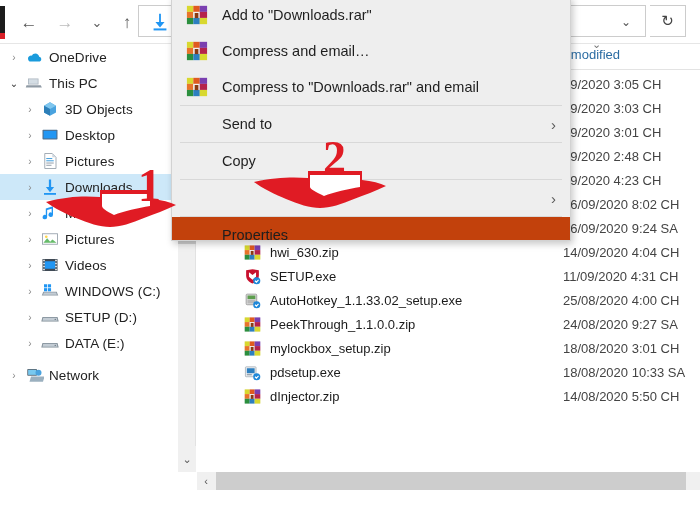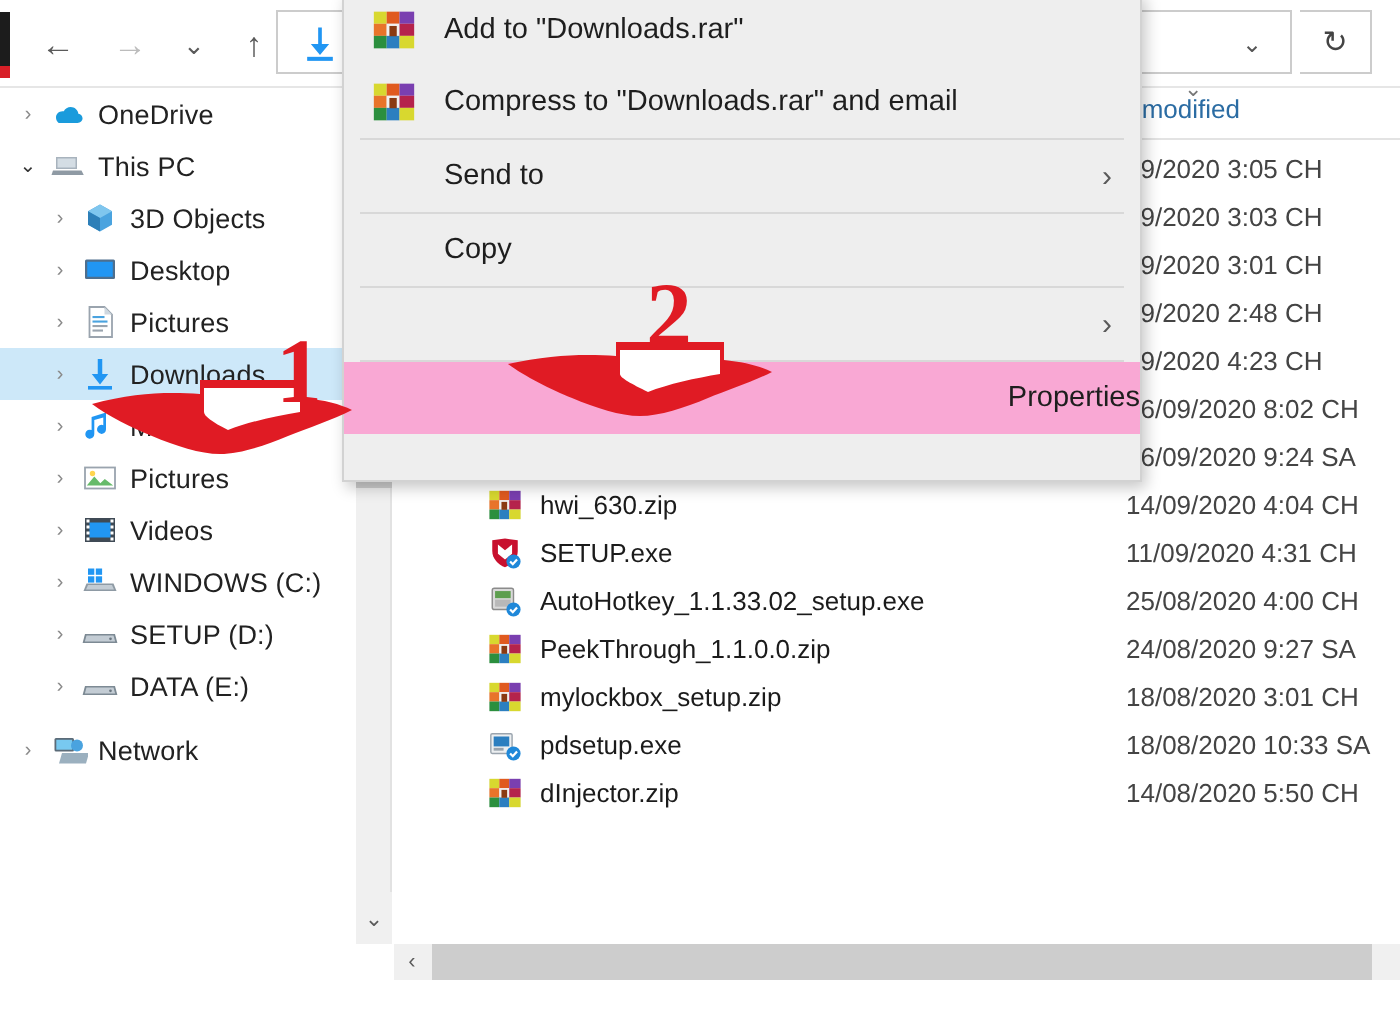--- a/index.html
+++ b/index.html
@@ -217,21 +217,21 @@
   }
   .ctx-item {
     position: relative;
     height: 36px;
     display: flex; align-items: center;
     font-size: 14.5px;
     color: #1e1e1e;
     padding-left: 14px;
     white-space: nowrap;
   }
-  .ctx-item.white { background: #f9a8d4; text-align: right; }
+  .ctx-item.white { background: #c2410c; }
   .ctx-ico {
     width: 22px; height: 22px;
     flex: 0 0 22px;
     margin-right: 14px;
   }
   .ctx-ico.empty { background: transparent; }
   .ctx-label { flex: 1 1 auto; }
   .ctx-sub {
     position: absolute; right: 14px;
     color: #5a5a5a; font-size: 15px;
@@ -691,20 +691,40 @@
               <rect x="1" y="8.6" width="7" height="6.6" fill="#e8742a"></rect>
               <rect x="8" y="8.6" width="7" height="6.6" fill="#f0f0f0"></rect>
               <rect x="15" y="8.6" width="8" height="6.6" fill="#b5234c"></rect>
               <rect x="1" y="15.2" width="7" height="6.8" fill="#2b8f3e"></rect>
               <rect x="8" y="15.2" width="7" height="6.8" fill="#2c7fc0"></rect>
               <rect x="15" y="15.2" width="8" height="6.8" fill="#d8d82f"></rect>
             </g>
             <path d="M9.5 9.8h4v5.6h-4z" fill="#8a3a12"></path>
           </svg>
         </span>
+        <span class="ctx-label">Compress and email…</span>
+      </div>
+      <div class="ctx-item">
+        <span class="ctx-ico">
+          <svg class="ic" viewBox="0 0 24 24">
+            <rect x="1" y="2" width="22" height="20" fill="#efefef"></rect>
+            <g>
+              <rect x="1" y="2" width="7" height="6.6" fill="#d8d82f"></rect>
+              <rect x="8" y="2" width="7" height="6.6" fill="#e05a1f"></rect>
+              <rect x="15" y="2" width="8" height="6.6" fill="#7a3fb0"></rect>
+              <rect x="1" y="8.6" width="7" height="6.6" fill="#e8742a"></rect>
+              <rect x="8" y="8.6" width="7" height="6.6" fill="#f0f0f0"></rect>
+              <rect x="15" y="8.6" width="8" height="6.6" fill="#b5234c"></rect>
+              <rect x="1" y="15.2" width="7" height="6.8" fill="#2b8f3e"></rect>
+              <rect x="8" y="15.2" width="7" height="6.8" fill="#2c7fc0"></rect>
+              <rect x="15" y="15.2" width="8" height="6.8" fill="#d8d82f"></rect>
+            </g>
+            <path d="M9.5 9.8h4v5.6h-4z" fill="#8a3a12"></path>
+          </svg>
+        </span>
         <span class="ctx-label">Compress to "Downloads.rar" and email</span>
       </div>
       <div class="ctx-sep"></div>
       <div class="ctx-item">
         <span class="ctx-ico empty"></span>
         <span class="ctx-label">Send to</span>
         <span class="ctx-sub">›</span>
       </div>
       <div class="ctx-sep"></div>
       <div class="ctx-item">

